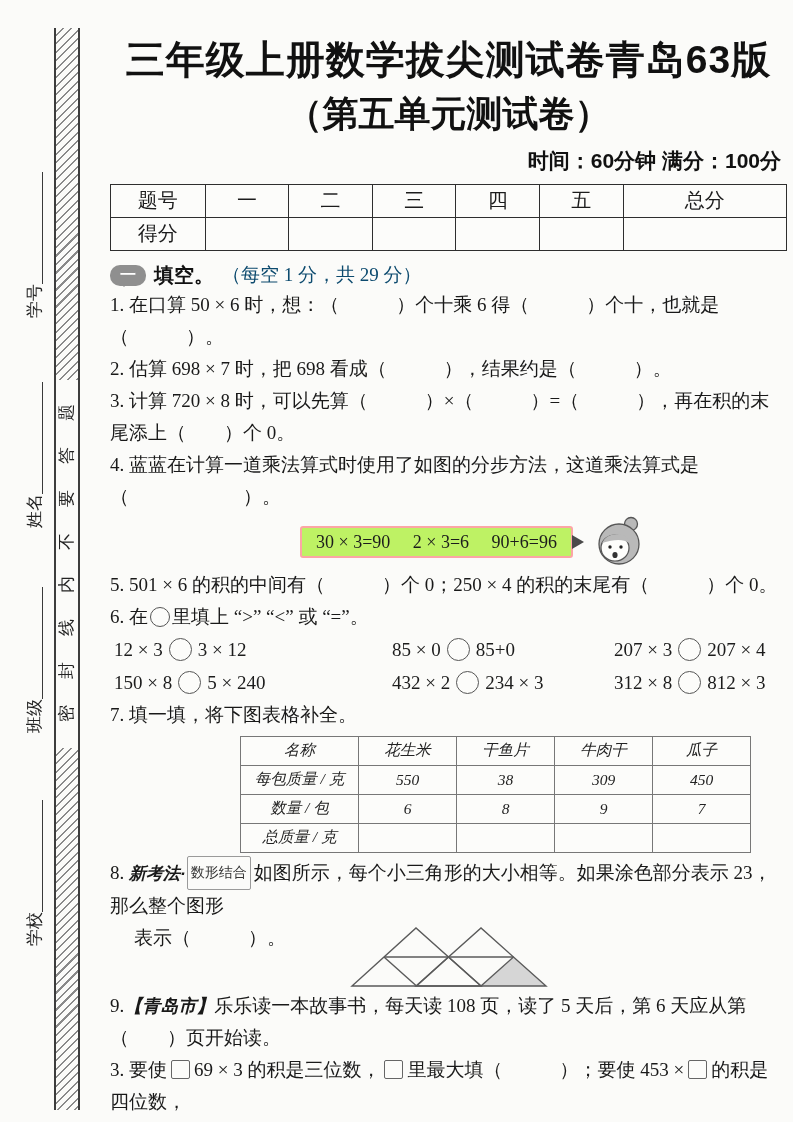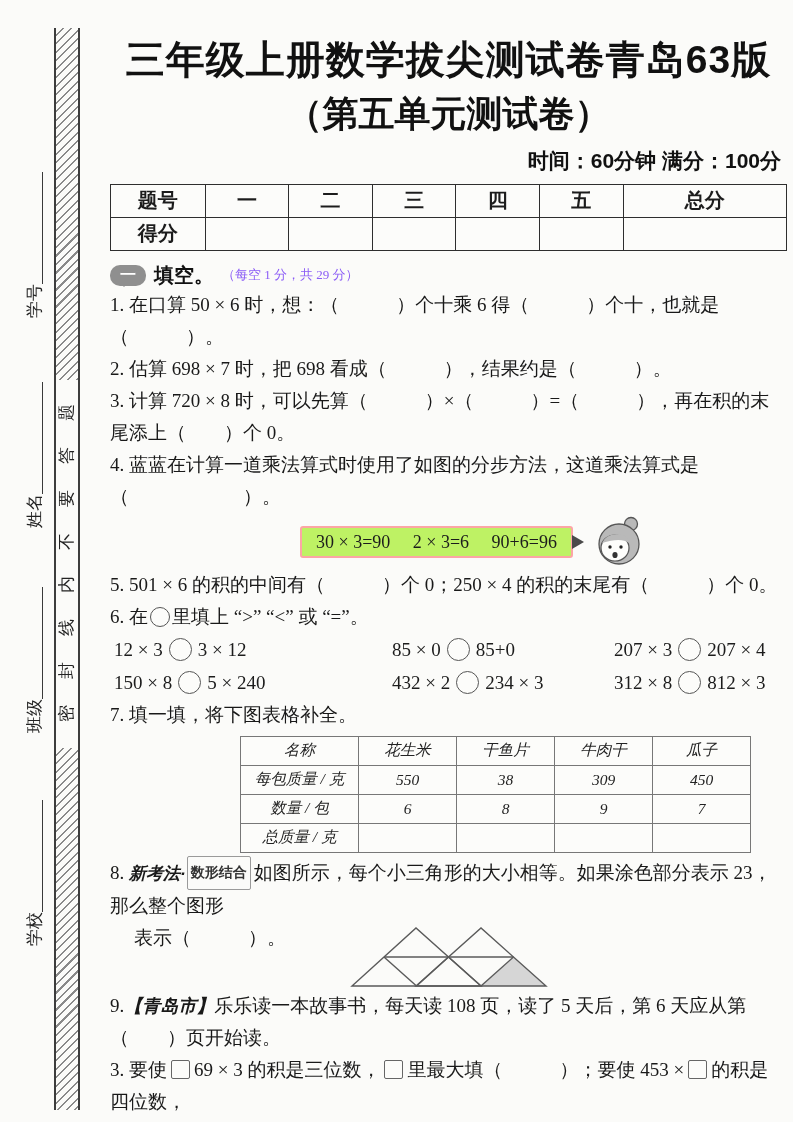--- a/index.html
+++ b/index.html
@@ -33,32 +33,32 @@
     padding:36px 6px 0 10px; }
   .title { font-family:"Liberation Sans","DejaVu Sans",sans-serif; font-weight:bold;
     font-size:39px; text-align:center; letter-spacing:1px; line-height:1.25; color:#111; }
   .subtitle { font-family:"Liberation Sans","DejaVu Sans",sans-serif; font-weight:bold;
     font-size:36px; text-align:center; margin-top:5px; color:#111; }
   .time-info { font-family:"Liberation Sans","DejaVu Sans",sans-serif; font-weight:bold;
     font-size:21px; text-align:right; margin-top:8px; padding-right:6px; color:#111; }
 
   table.score { width:100%; border-collapse:collapse; margin-top:9px; }
   table.score th, table.score td { border:1.6px solid #2e2e2e; height:33px;
-    font-size:20px; font-weight:bold; text-align:center; background:#fcfcfa; }
+    font-size:20px; font-weight:normal; text-align:center; background:#fcfcfa; }
   table.score th:first-child { width:14%; }
 
   .sec-header { display:flex; align-items:center; margin-top:11px; gap:8px; }
   .sec-badge { position:relative; background:#8f8f8f; color:#fff; border-radius:10px;
     padding:0 10px; height:21px; line-height:20px; font-size:16px; font-weight:bold;
     font-family:"Liberation Sans","DejaVu Sans",sans-serif; }
   .sec-badge::after { content:""; position:absolute; left:9px; bottom:-6px;
     border:5px solid transparent; border-top-color:#8f8f8f; }
   .sec-title { font-family:"Liberation Sans","DejaVu Sans",sans-serif; font-weight:bold;
     font-size:20px; color:#111; }
-  .sec-note { font-size:13px; color:#8b5cf6; }
+  .sec-note { font-size:19px; color:#0c4a6e; }
 
   .q { font-size:19px; line-height:32px; margin:0; color:#191919; }
   .q.indent { padding-left:24px; }
 
   
   .bubble-row { display:flex; align-items:center; margin:3px 0 1px 190px; height:52px; }
   .bubble-box { border:2px solid #fca5a5; border-radius:3px; padding:2px 14px;
     font-size:18px; white-space:nowrap; background:#bef264; }
   .bubble-tail { width:0; height:0; border:7px solid transparent;
     border-left:12px solid #4a4a4a; margin-left:-1px; }
@@ -76,21 +76,21 @@
   table.fill { border-collapse:collapse; margin:5px 0 3px 130px;border-radius:10px; }
   table.fill td { border:1.2px solid #777; height:29px; text-align:center;
     font-size:15.5px; font-style:italic; color:#222; background:#fcfcfa; }
   table.fill td.c0 { width:118px; }
   table.fill td.c { width:98px; }
 
   
   .tag-italic { font-weight:bold; font-style:italic;
     font-family:"Liberation Sans","DejaVu Sans",sans-serif; font-size:17px; }
   .tag-box { display:inline-block; border:1px solid #9a9a9a; border-radius:2px;
-    font-size:14px; padding:0 3px; margin:0 3px 0 1px; vertical-align:2px; color:#333;font-weight:bold; }
+    font-size:14px; padding:0 3px; margin:0 3px 0 1px; vertical-align:2px; color:#333; }
   .tag-bold { font-weight:bold; font-style:italic; font-size:18px; }
   .tri-fig { display:block; margin:-30px auto 0 auto; }
 
   
   .sq { display:inline-block; width:19px; height:19px; border:1.2px solid #666;
     border-radius:2px; vertical-align:-3px; margin:0 4px; background:#fcfcfa; }
 </style>
 </head>
 <body>
 

